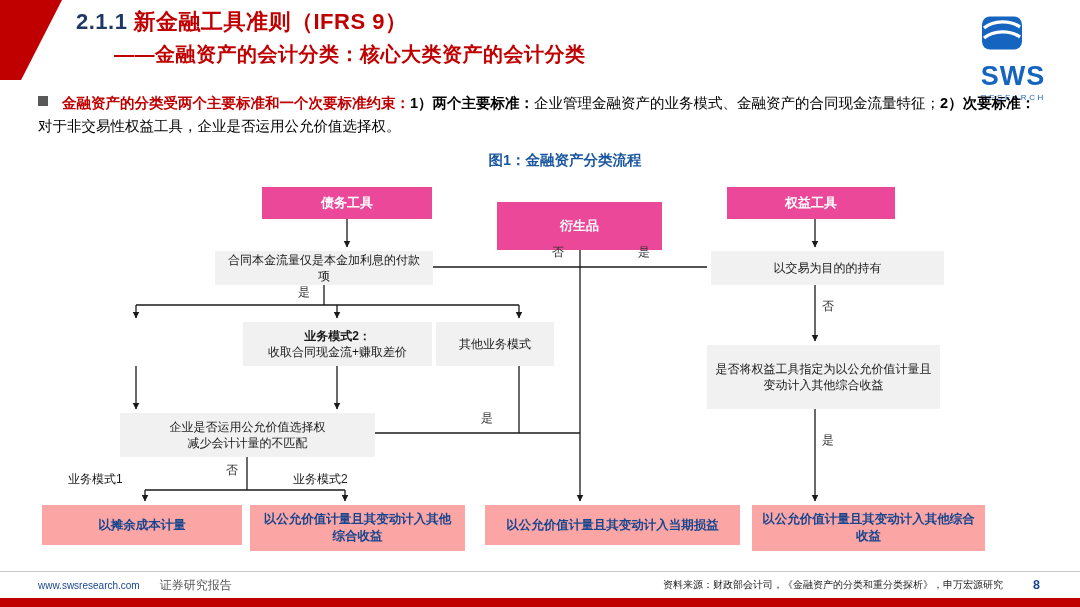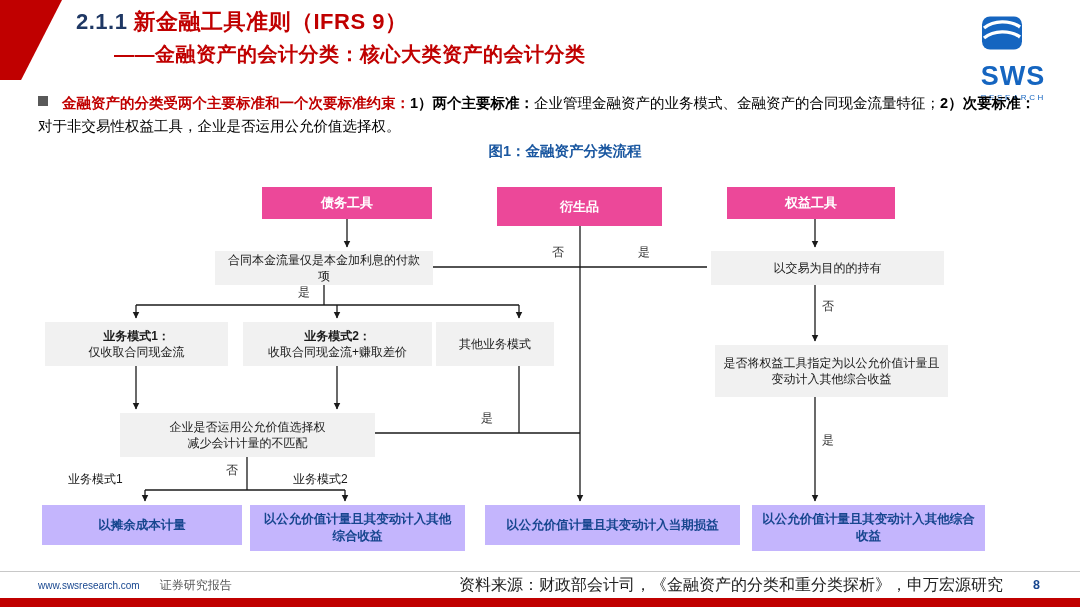--- a/index.html
+++ b/index.html
@@ -20,39 +20,39 @@
   .logo-txt{display:flex;flex-direction:column;align-items:flex-start;line-height:1;}
   .logo-sws{font-size:27px;font-weight:bold;color:#1565C0;letter-spacing:1px;}
   .logo-research{font-size:8px;color:#1565C0;letter-spacing:2.6px;margin-top:4px;}
   
   .intro{position:absolute;top:92px;left:38px;width:1002px;font-size:14.5px;line-height:1.6;}
   .intro .bullet{display:inline-block;width:10px;height:10px;background:#595959;margin-right:14px;vertical-align:2px;}
   .seg-red{color:#C00000;font-weight:bold;}
   .seg-bold{font-weight:bold;color:#000;}
   .seg-norm{color:#000;}
   
-  .figtitle{position:absolute;top:142px;left:0;width:100%;text-align:center;
+  .figtitle{position:absolute;top:151px;left:0;width:100%;text-align:center;
     font-size:14.5px;font-weight:bold;color:#1A57A0;padding-left:50px;box-sizing:border-box;}
   
   .flow{position:absolute;top:180px;left:0;width:1080px;height:390px;}
   .flow svg.connectors{position:absolute;top:0;left:0;}
   .box{position:absolute;display:flex;flex-direction:column;align-items:center;justify-content:center;
     text-align:center;box-sizing:border-box;padding:4px 8px;font-size:12px;line-height:1.35;}
   .box.dark{background:#ec4899;color:#fff;font-weight:bold;font-size:13px;}
   .box.gray{background:#F1F1F1;color:#1a1a1a;}
-  .box.blue{background:#c4b5fd;color:#17468F;font-weight:bold;font-size:12.5px;}
+  .box.blue{background:#fca5a5;color:#17468F;font-weight:bold;font-size:12.5px;}
   .box .b{font-weight:bold;}
   .lbl{position:absolute;font-size:12px;color:#333;}
   .lbl.bm{font-size:12px;color:#1a1a1a;}
   
   .footer{position:absolute;left:0;right:0;bottom:9px;height:27px;border-top:1px solid #c8c8c8;
     display:flex;align-items:center;padding:0 40px 0 38px;box-sizing:border-box;background:#fff;}
   .site{font-size:10px;color:#17468F;}
   .reptype{font-size:12px;color:#595959;margin-left:20px;}
-  .source{font-size:16px;color:#222;margin-left:auto;}
+  .source{font-size:10px;color:#222;margin-left:auto;}
   .pagenum{font-size:12.5px;color:#17468F;font-weight:bold;margin-left:30px;}
   .redbar{position:absolute;left:0;right:0;bottom:0;height:9px;background:#C00000;}
 </style>
 </head>
 <body>
 
 <div class="chevron"></div>
 <div class="titleblock">
   <div class="title-line1">
     <span class="title-num">2.1.1</span><span class="title-red">新金融工具准则（IFRS 9）</span>
@@ -107,47 +107,43 @@
       <line x1="145" y1="310" x2="145" y2="321" marker-end="url(#arw)"></line>
       <line x1="345" y1="310" x2="345" y2="321" marker-end="url(#arw)"></line>
       <line x1="815" y1="105" x2="815" y2="161" marker-end="url(#arw)"></line>
       <line x1="815" y1="212" x2="815" y2="321" marker-end="url(#arw)"></line>
     </g>
   </svg>
 
   <div class="box dark" style="left:262px;top:7px;width:170px;height:32px;">
       <span>债务工具</span>
     </div>
-  <div class="box dark" style="left:497px;top:7px;width:165px;height:39px;">
+  <div class="box dark" style="left:497px;top:22px;width:165px;height:48px;">
       <span>衍生品</span>
     </div>
   <div class="box dark" style="left:727px;top:7px;width:168px;height:32px;">
       <span>权益工具</span>
     </div>
 
   <div class="box gray" style="left:215px;top:71px;width:218px;height:34px;">
       <span>合同本金流量仅是本金加利息的付款项</span>
     </div>
   <div class="box gray" style="left:711px;top:71px;width:233px;height:34px;">
       <span>以交易为目的的持有</span>
     </div>
 
-  <div class="box gray" style="left:45px;top:142px;width:183px;height:44px;">
-    <div class="b">业务模式1：</div>
-    <div>仅收取合同现金流</div>
-  </div>
   <div class="box gray" style="left:243px;top:142px;width:189px;height:44px;">
     <div class="b">业务模式2：</div>
     <div>收取合同现金流+赚取差价</div>
   </div>
   <div class="box gray" style="left:436px;top:142px;width:118px;height:44px;">
       <span>其他业务模式</span>
     </div>
 
-  <div class="box gray" style="left:707px;top:165px;width:233px;height:52px;margin-left:8px;">
+  <div class="box gray" style="left:707px;top:165px;width:233px;height:64px;">
       <span>是否将权益工具指定为以公允价值计量且变动计入其他综合收益</span>
     </div>
 
   <div class="box gray" style="left:120px;top:233px;width:255px;height:44px;text-align:right;">
     <div>企业是否运用公允价值选择权</div>
     <div>减少会计计量的不匹配</div>
   </div>
 
   <div class="box blue" style="left:42px;top:325px;width:200px;min-height:40px;">
       <span>以摊余成本计量</span>

